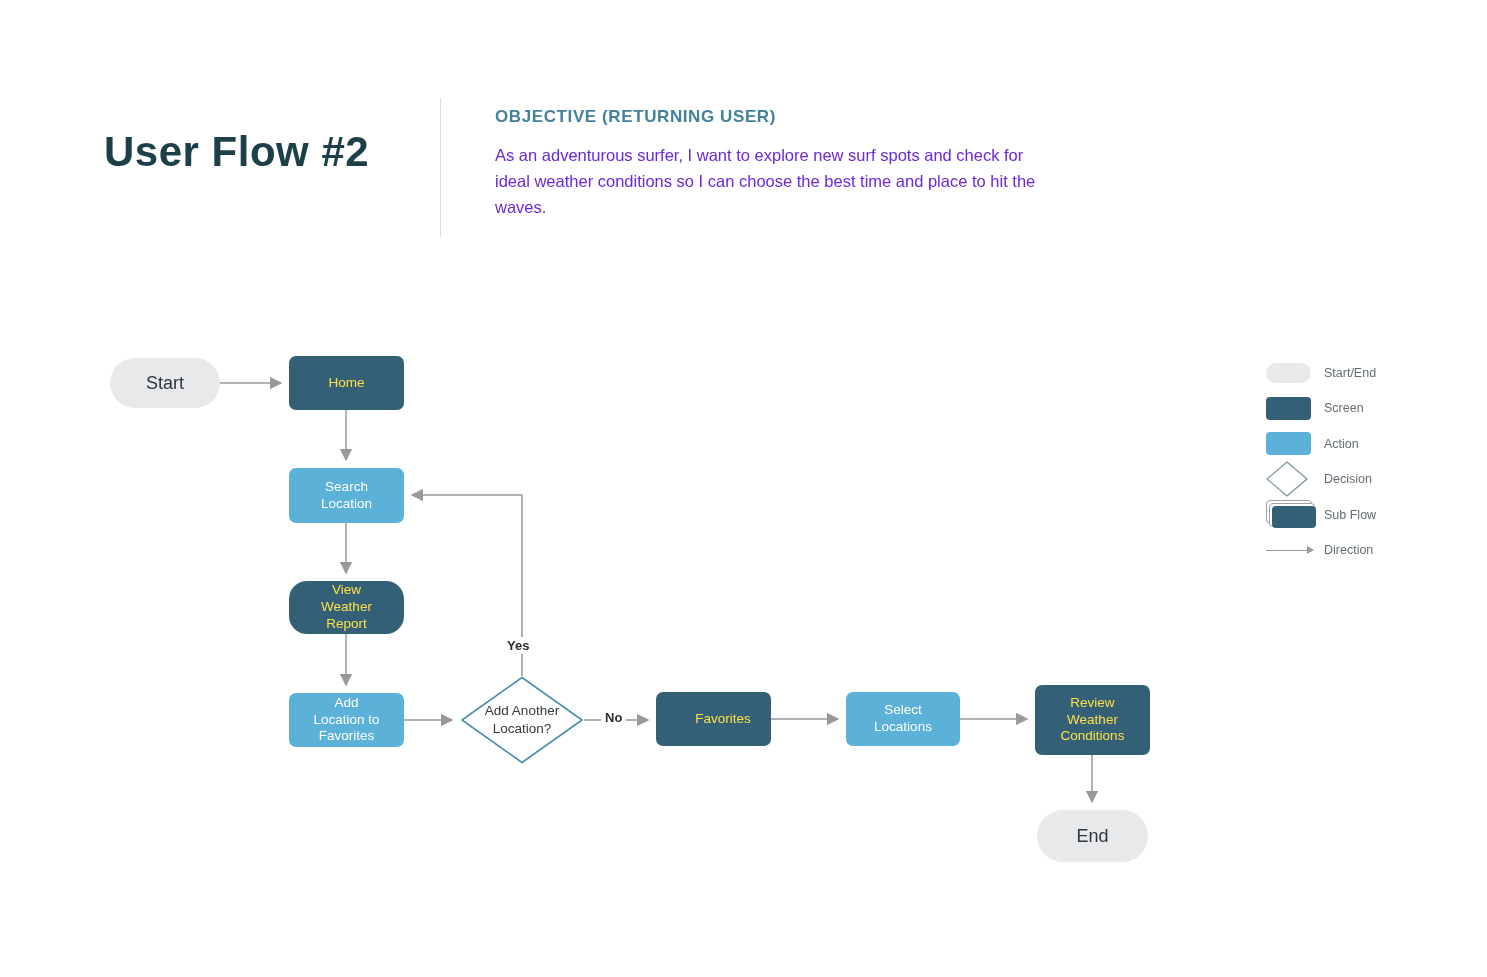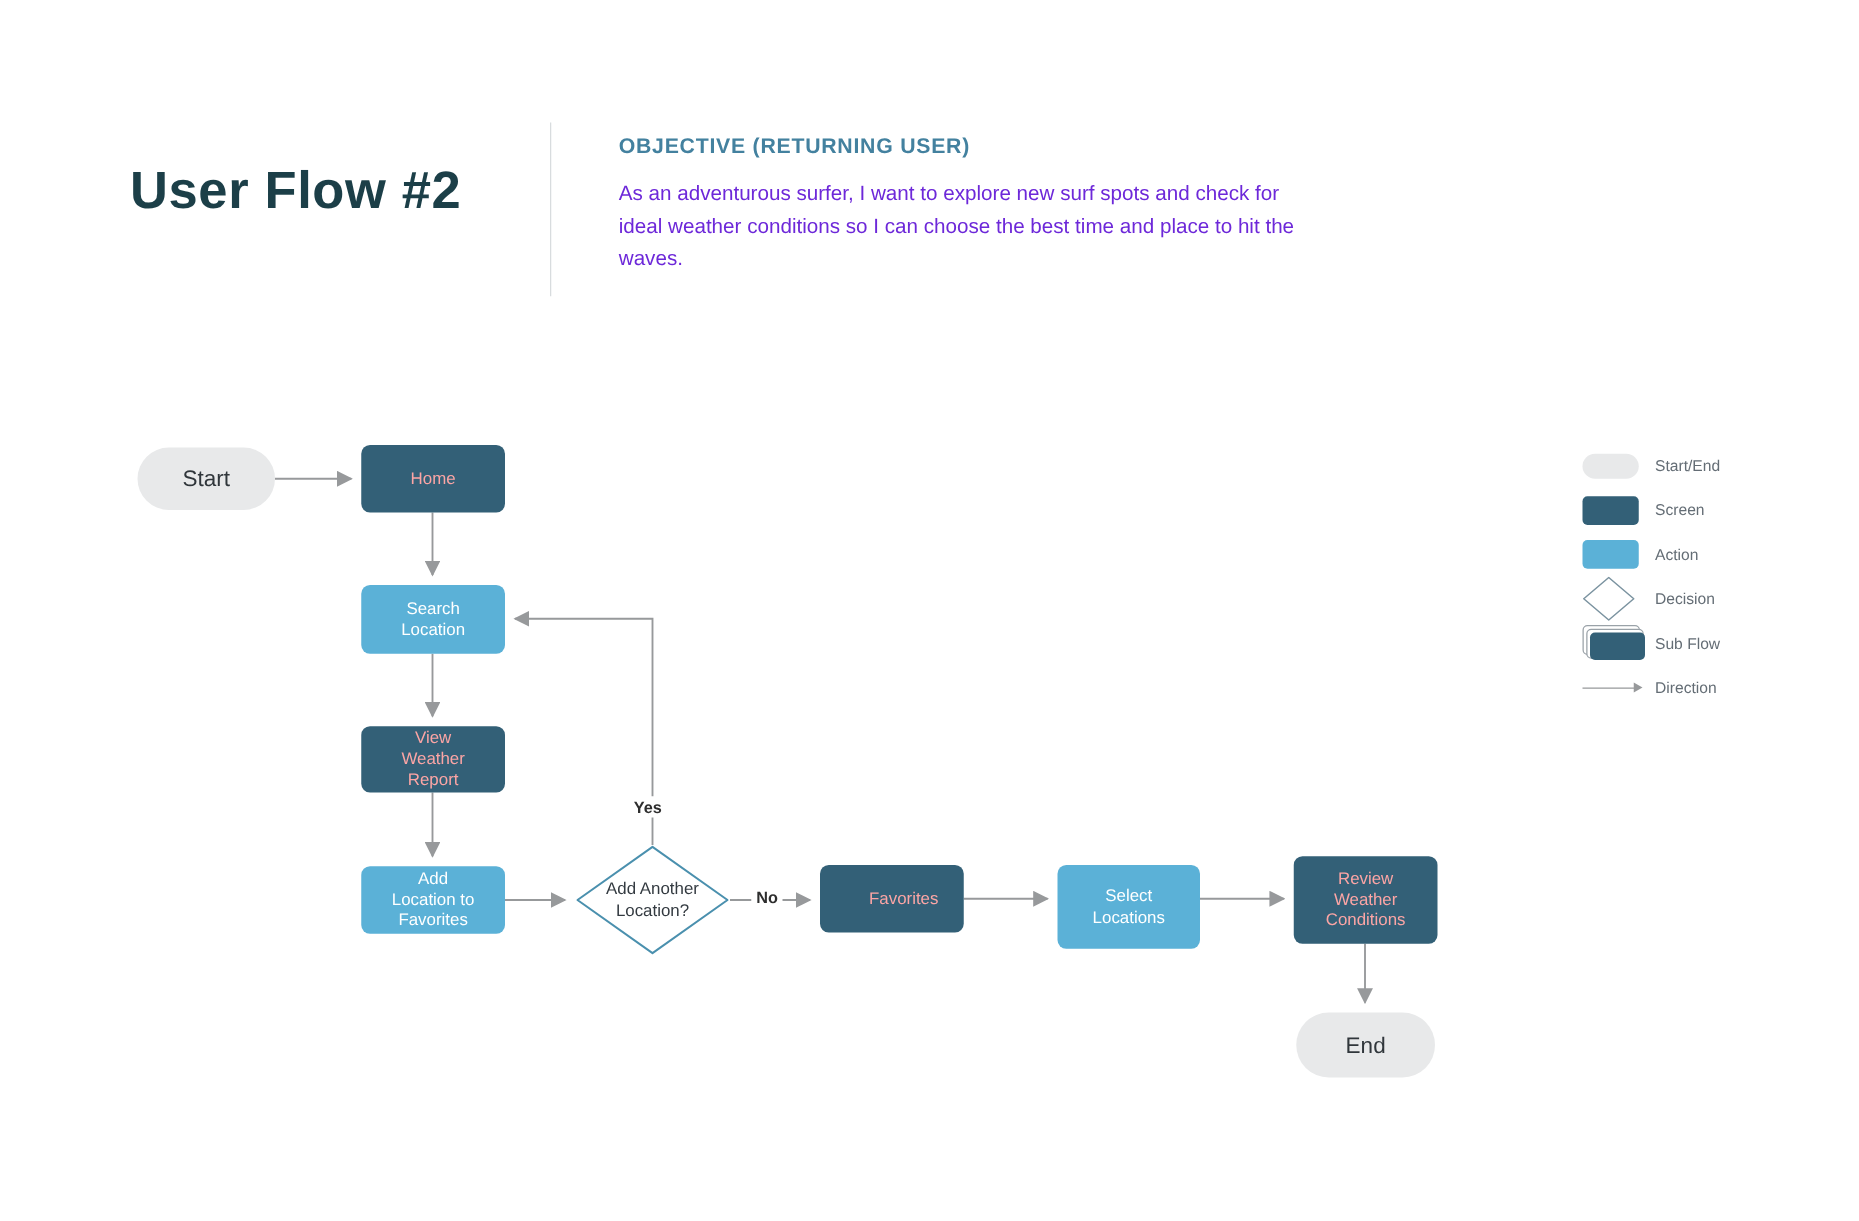--- a/index.html
+++ b/index.html
@@ -12,31 +12,31 @@
   .divider{position:absolute;left:440px;top:98px;width:1px;height:139px;background:#d8dcde;}
   .objective-heading{position:absolute;left:495px;top:107px;font-size:17px;font-weight:700;
                      color:#43819f;letter-spacing:0.6px;}
   .objective-body{position:absolute;left:495px;top:142px;width:548px;font-size:16.5px;
                   line-height:26px;color:#6d28d9;}
 
   
   .node{position:absolute;box-sizing:border-box;display:flex;align-items:center;
         justify-content:center;text-align:center;border-radius:7px;line-height:1.25;
         font-size:13.5px;}
-  .screen{background:#336077;color:#fca5a5;text-align:center;}
+  .screen{background:#336077;color:#fde047;text-align:center;}
   .action{background:#5bb1d7;color:#ffffff;}
   .startend{background:#e8e9ea;color:#30363b;font-size:18px;border-radius:26px;text-align:center;}
 
   #node-start{left:110px;top:358px;width:110px;height:50px;}
   #node-home{left:289px;top:356px;width:115px;height:54px;}
   #node-search{left:289px;top:468px;width:115px;height:55px;padding:12px 10px;}
-  #node-view{left:289px;top:581px;width:115px;height:53px;padding:0 22px;}
+  #node-view{left:289px;top:581px;width:115px;height:53px;padding:0 22px;border-radius:18px;}
   #node-add{left:289px;top:693px;width:115px;height:54px;padding:0 22px;}
   #node-favorites{left:656px;top:692px;width:115px;height:54px;padding-left:19px;}
-  #node-select{left:846px;top:692px;width:114px;height:67px;padding:0 10px;}
+  #node-select{left:846px;top:692px;width:114px;height:54px;padding:0 10px;}
   #node-review{left:1035px;top:685px;width:115px;height:70px;padding:0 14px;}
   #node-end{left:1037px;top:810px;width:111px;height:52px;}
 
   #node-decision{left:460px;top:676px;width:124px;height:88px;border-radius:0;background:none;}
   #node-decision svg{position:absolute;inset:0;}
   #node-decision .decision-label{position:relative;z-index:1;color:#333a40;font-size:13.5px;
                                  width:100px;text-align:center;line-height:1.3;}
 
   
   .edge-label{position:absolute;background:#ffffff;padding:1px 4px;font-size:13px;

